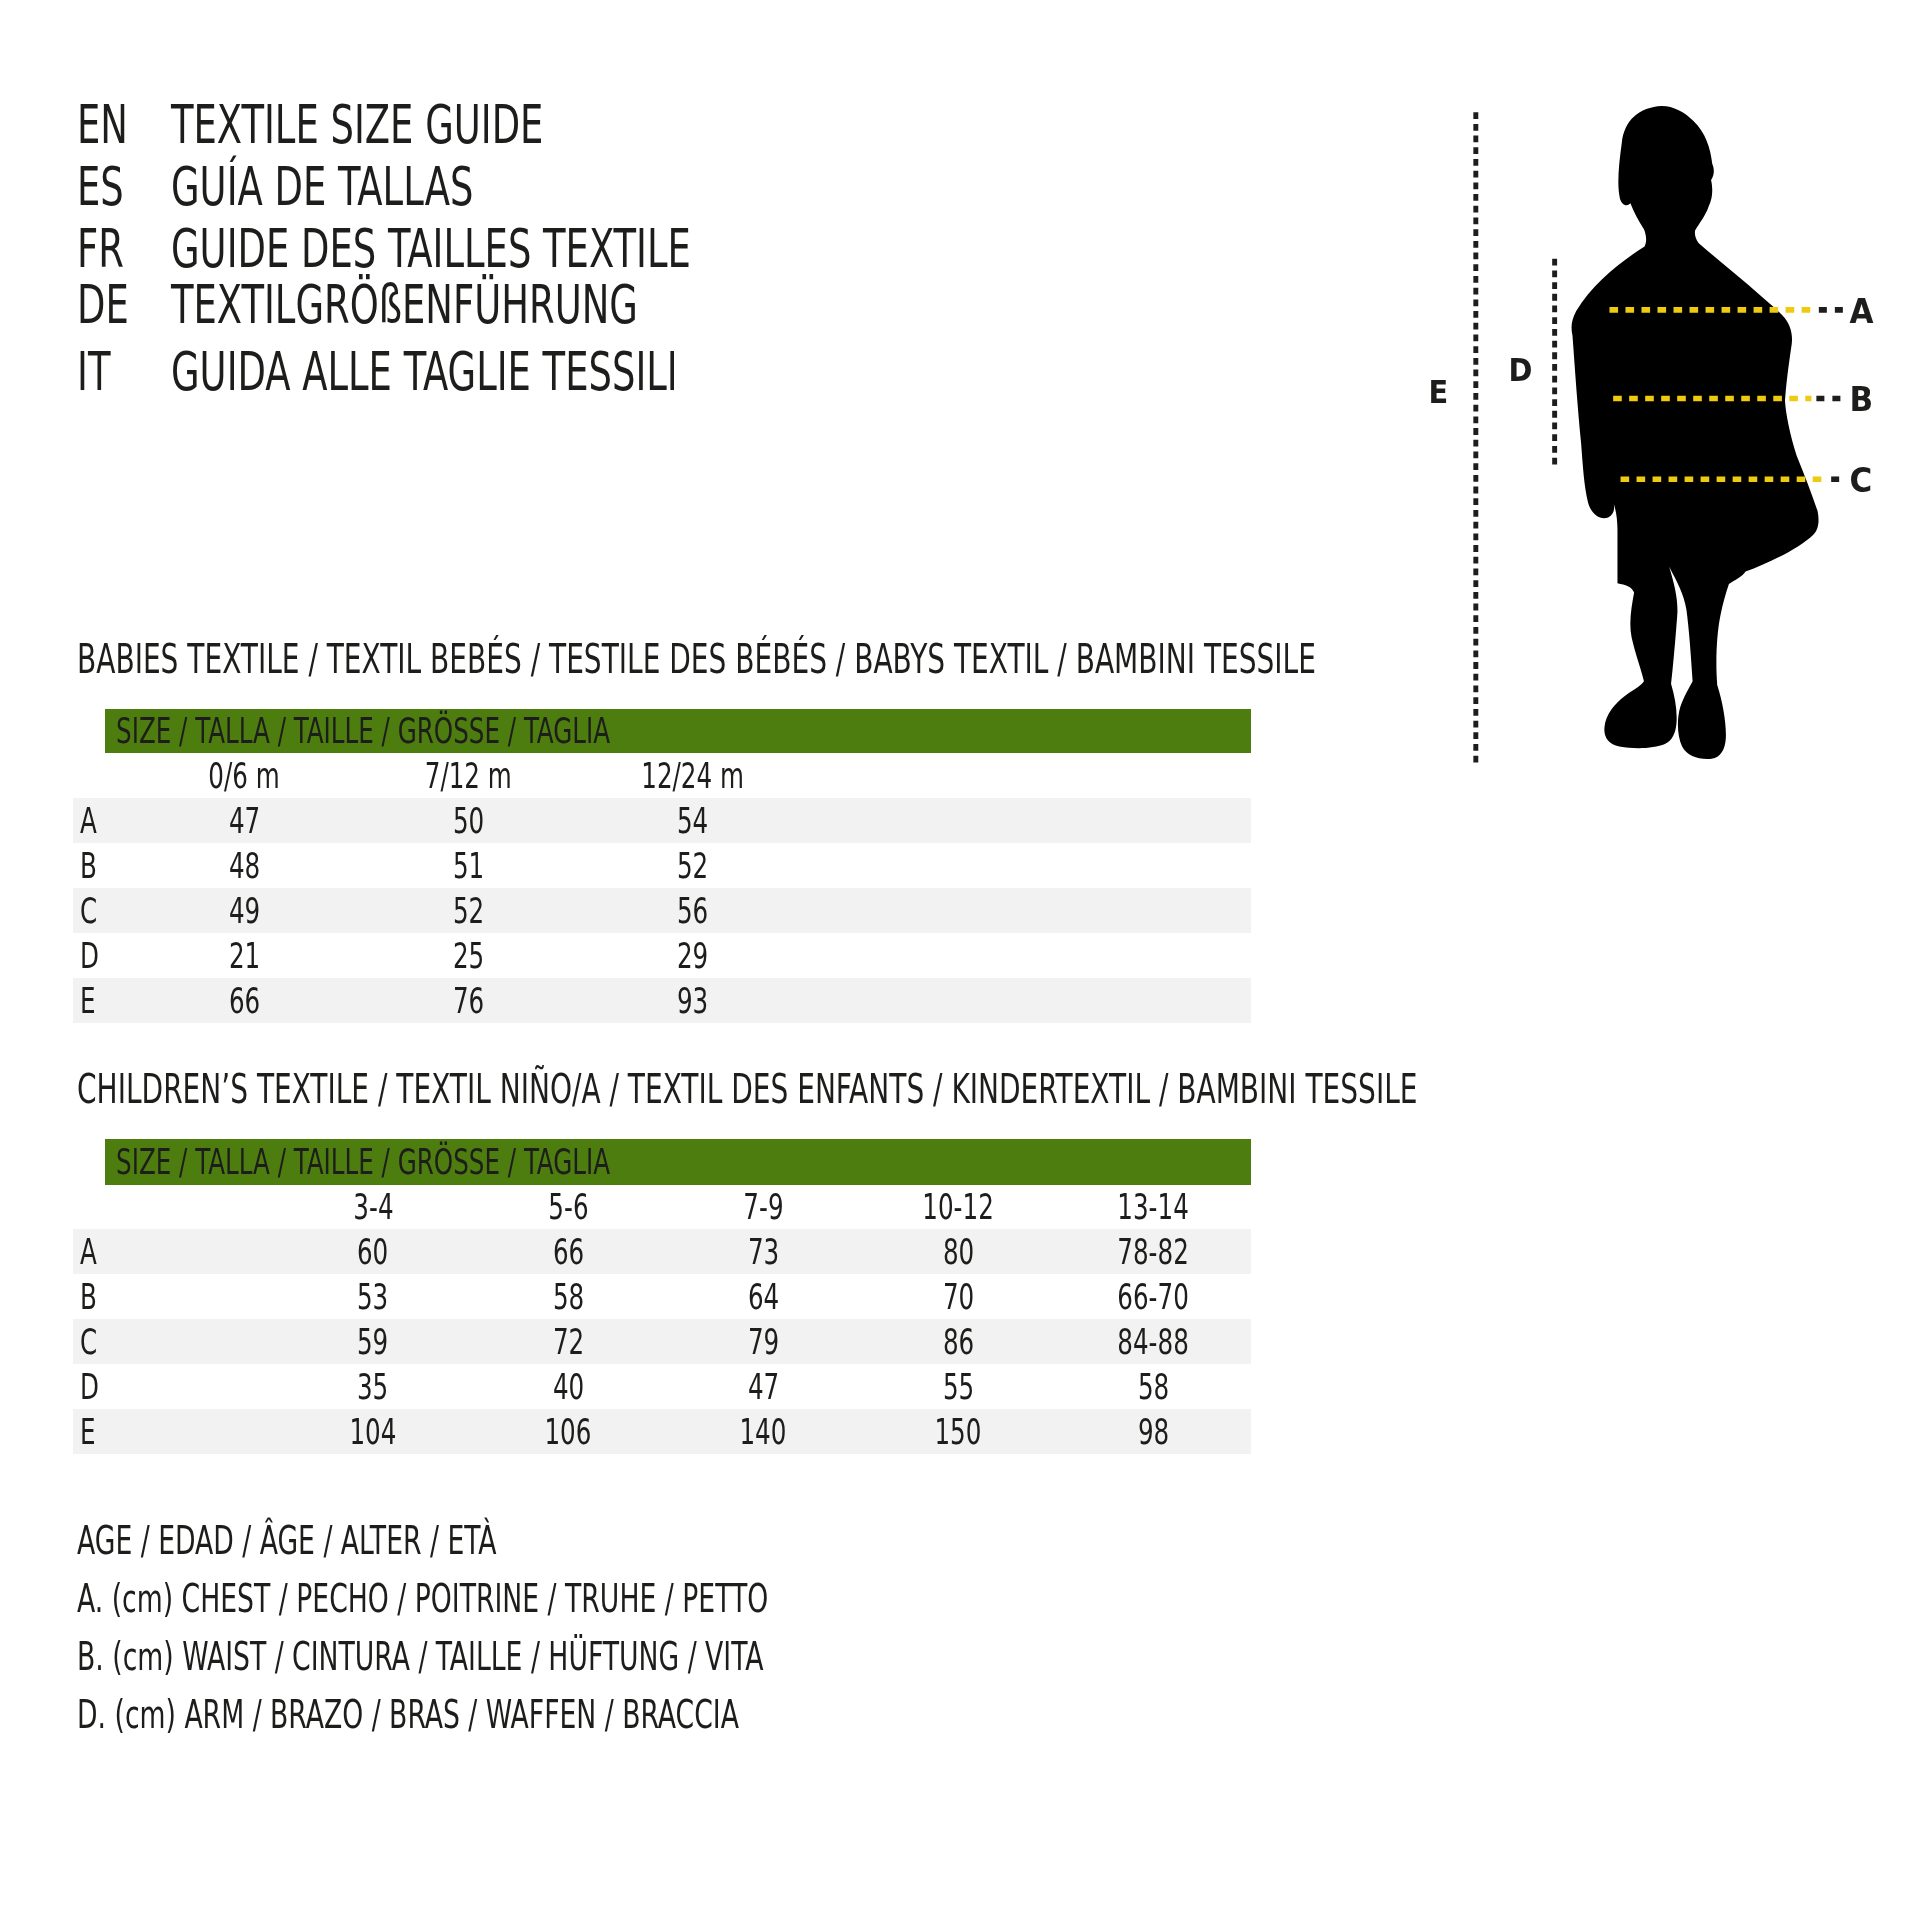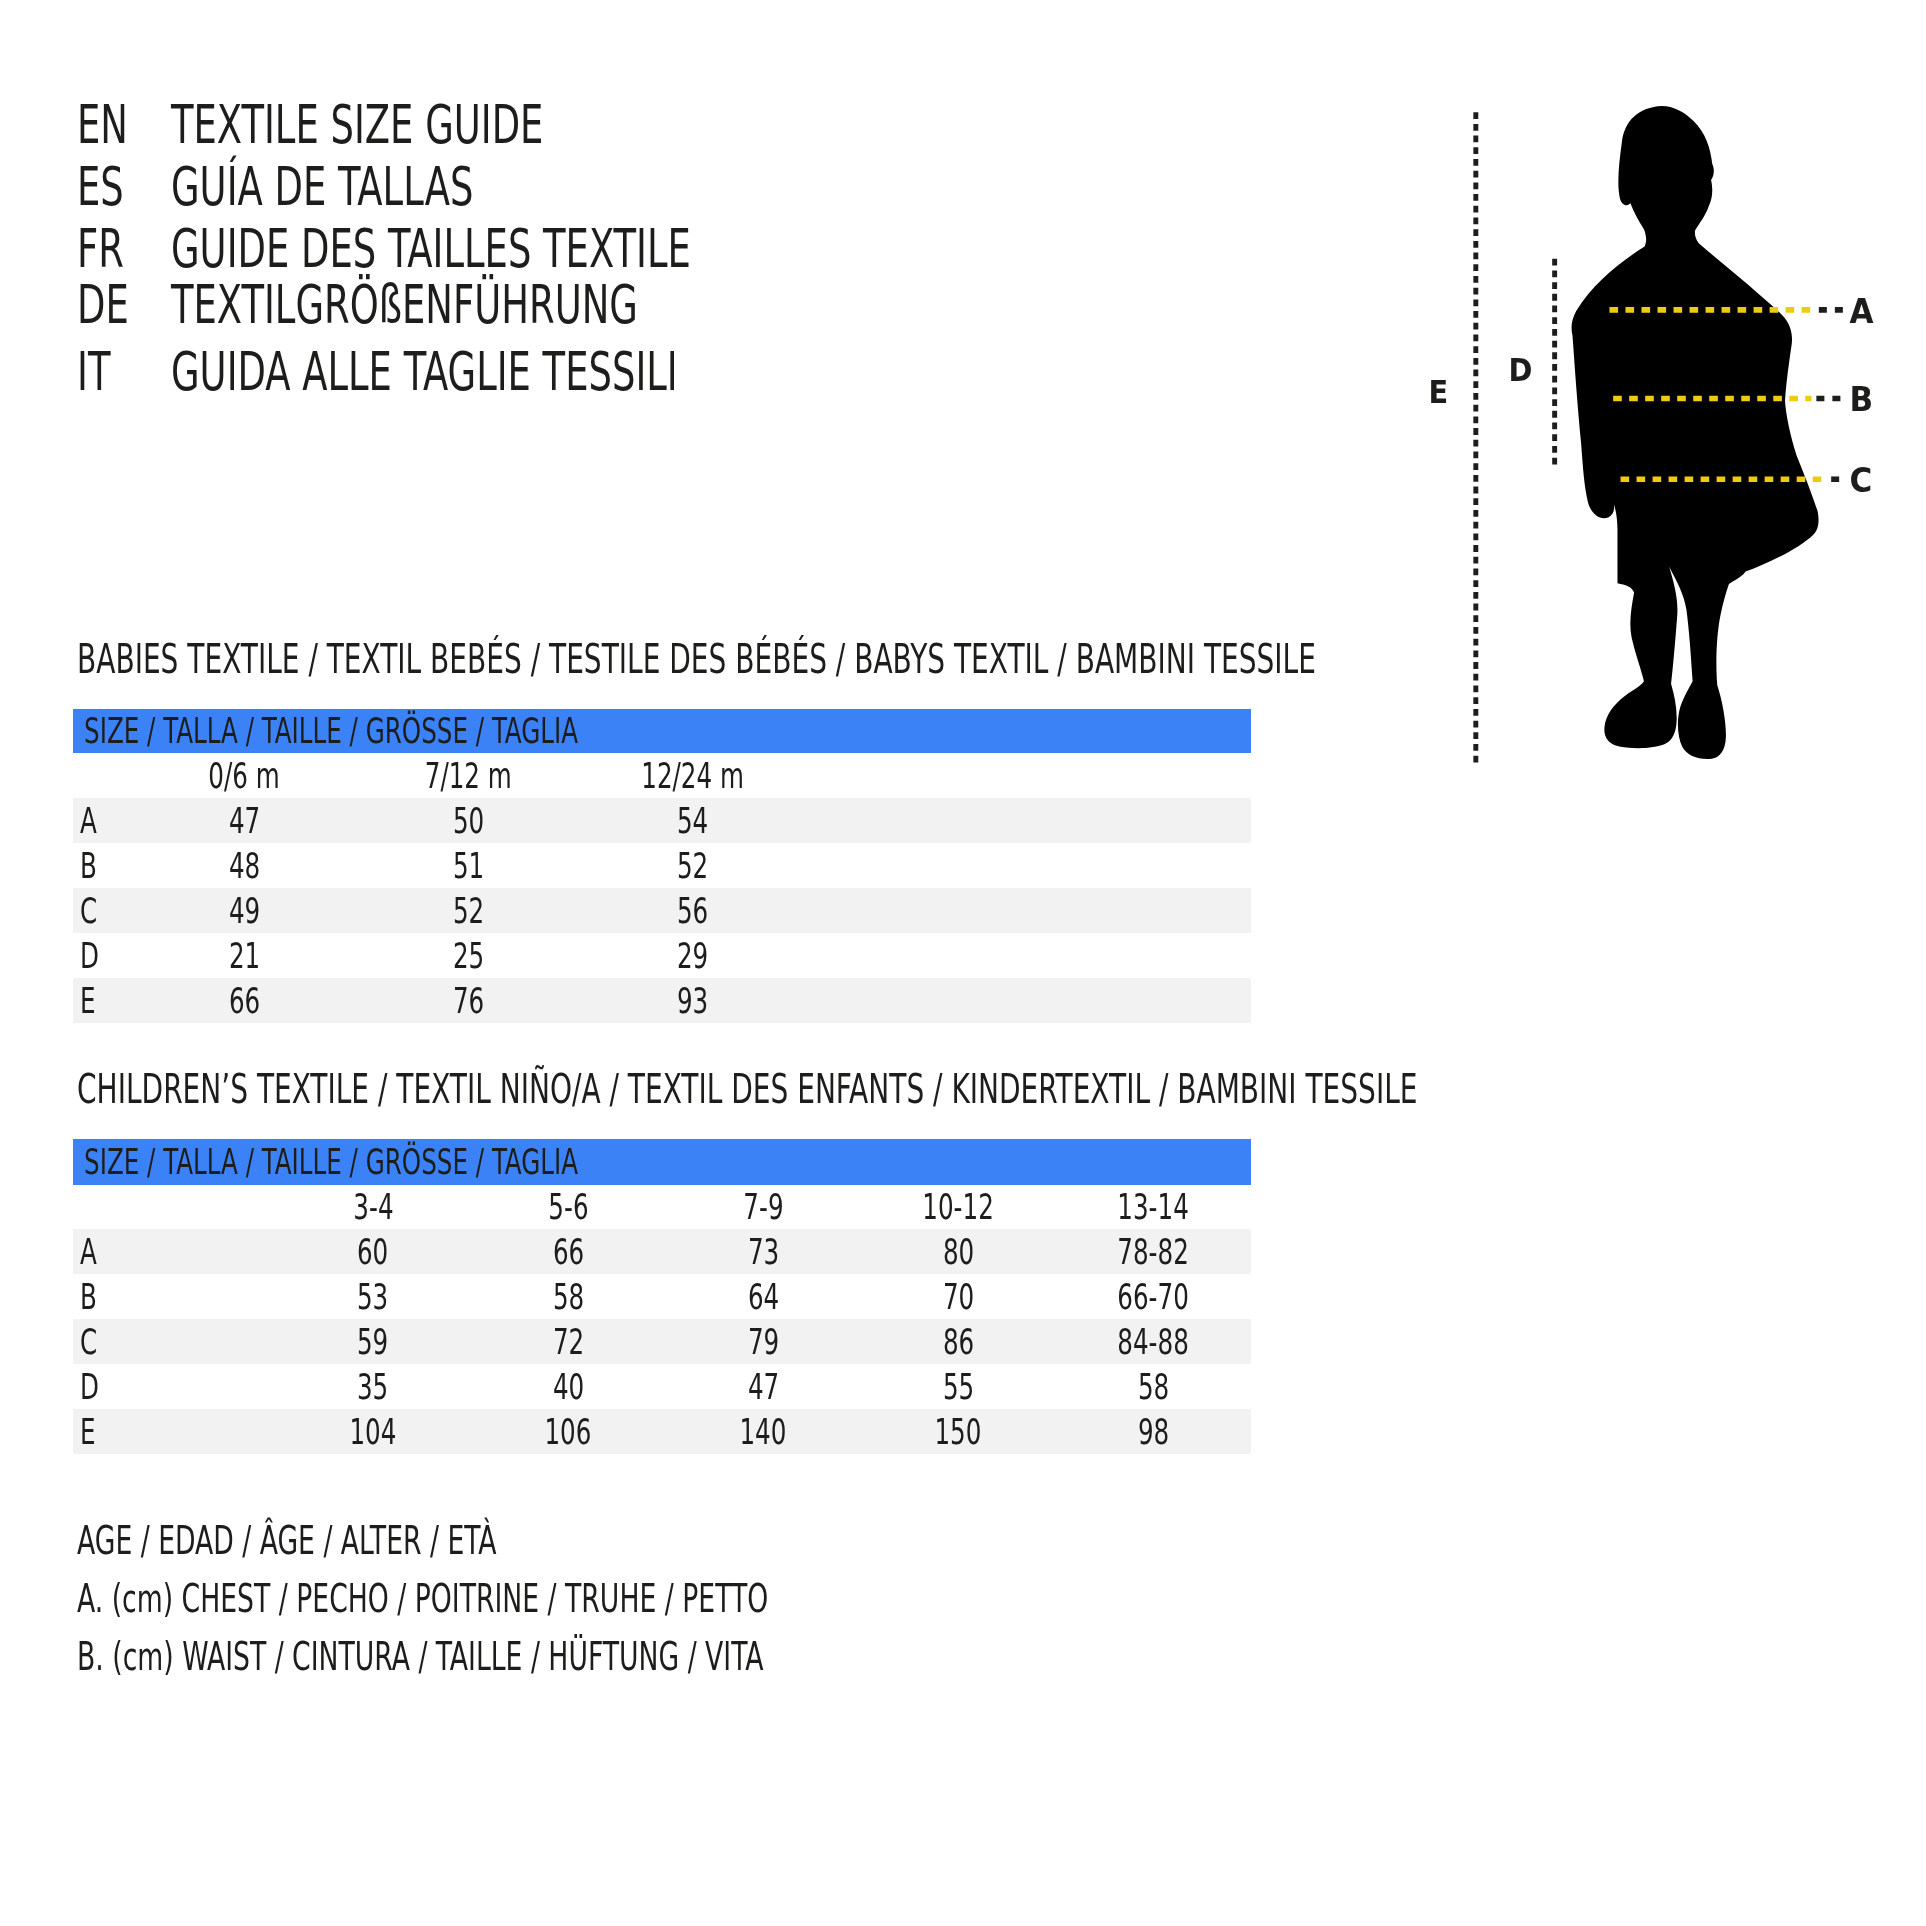--- a/index.html
+++ b/index.html
@@ -16,21 +16,21 @@
   
   .lang-row{position:absolute;left:77px;height:62px;line-height:62px;font-size:54px;}
   .lang-code{display:inline-block;width:94px;vertical-align:top;}
   .lang-title{display:inline-block;vertical-align:top;}
 
   
   .section-heading{position:absolute;left:77px;height:43px;line-height:43px;font-size:41px;}
 
   
   .table{position:absolute;left:73px;width:1178px;}
-  .tbl-header{height:44px;line-height:44px;background:#3b82f6;padding-left:11px;font-size:36px;}
+  .tbl-header{height:44px;line-height:44px;background:#4d7c0f;padding-left:11px;font-size:36px;margin-left:32px;}
   .tbl-row{display:flex;height:45px;line-height:45px;font-size:36px;}
   .cell{width:224px;text-align:center;}
   .cell.label{width:52px;text-align:left;padding-left:7.4px;}
   .stripe{background:#f2f2f2;}
   .children .tbl-header{height:46px;line-height:46px;}
   .children .cols{height:44px;line-height:44px;align-items:flex-end;}
   .children .cell{width:225px;}
 
   
   .legend{position:absolute;left:77px;top:1512px;font-size:39px;}
@@ -236,14 +236,15 @@
     <div class="cell"><span class="cxc">140</span></div>
     <div class="cell"><span class="cxc">150</span></div>
     <div class="cell"><span class="cxc">98</span></div>
   </div>
 </div>
 
 <div class="legend">
   <div class="legend-line"><span class="cx">AGE / EDAD / ÂGE / ALTER / ETÀ</span></div>
   <div class="legend-line"><span class="cx">A. (cm) CHEST / PECHO / POITRINE / TRUHE / PETTO</span></div>
   <div class="legend-line"><span class="cx">B. (cm) WAIST / CINTURA / TAILLE / HÜFTUNG / VITA</span></div>
+  <div class="legend-line"><span class="cx">D. (cm) ARM / BRAZO / BRAS / WAFFEN / BRACCIA</span></div>
 </div>
 
 
 </body></html>

